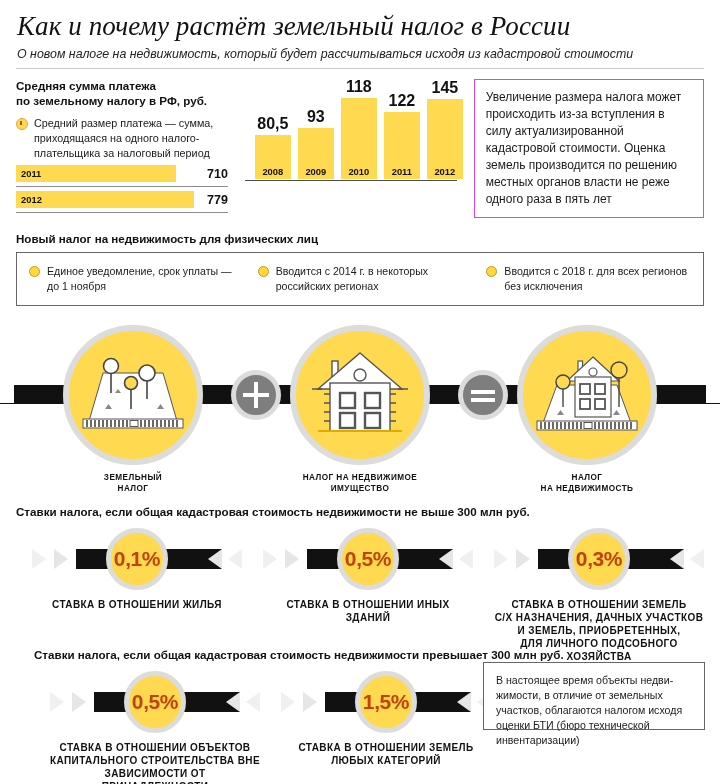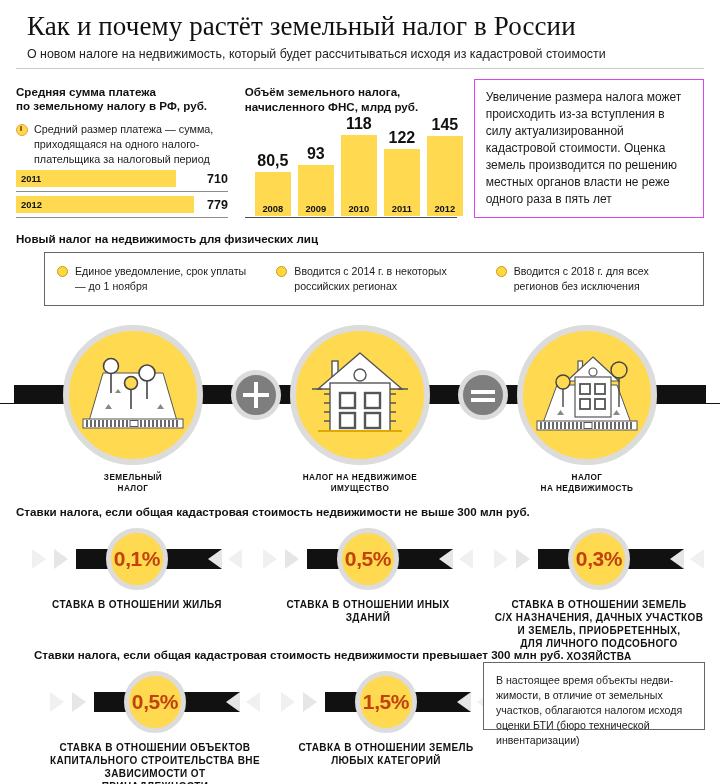--- a/index.html
+++ b/index.html
@@ -8,31 +8,31 @@
     width:720px;height:784px;
     background:#ffffff;
     font-family:"Liberation Sans","DejaVu Sans",sans-serif;
     color:#1a1a1a;
     overflow:hidden;
     position:relative;
   }
   .page{position:relative;width:720px;height:784px;}
 
   
-  .hdr{padding:12px 16px 0 27px;}
+  .hdr{padding:12px 16px 0 17px;font-style:italic;}
   .hdr h1{
     font-family:"Liberation Serif","DejaVu Serif",serif;
     font-size:27px;line-height:1.05;font-weight:400;margin:0 0 7px 0;
     letter-spacing:.1px;color:#111;
   }
   .hdr .sub{font-size:12.4px;line-height:1.2;color:#222;margin:0 0 6px 0;}
   .rule{height:1px;background:#c9c9c9;margin:5px 16px 0 16px;}
 
   
-  .row1{display:flex;gap:7px;padding:10px 16px 0 16px;align-items:flex-end;}
+  .row1{display:flex;gap:7px;padding:10px 16px 0 16px;align-items:flex-start;}
   .col-a{width:218px;}
   .col-b{width:218px;margin-left:10px;}
   .col-c{width:237px;margin-left:10px;}
 
   .blk-title{font-size:11.6px;font-weight:bold;line-height:1.25;margin:0 0 8px 0;color:#111;}
 
   .note-line{display:flex;gap:6px;align-items:flex-start;margin-bottom:2px;}
   .bullet-ring{
     width:10px;height:10px;border-radius:50%;flex:0 0 10px;margin-top:2px;
     border:1.5px solid #e8a33d;background:#ffd84d;position:relative;
@@ -60,21 +60,21 @@
 
   
   .notebox{
     border:1px solid #d946ef;padding:9px 11px;font-size:12px;line-height:1.42;color:#1a1a1a;
     box-sizing:border-box;
   }
 
   
   .sec2{padding:14px 16px 0 16px;}
   .sec-h{font-size:11.6px;font-weight:bold;margin:0 0 7px 0;color:#111;}
-  .three-box{border:1px solid #666;display:flex;padding:11px 0 11px 0;margin-left:28px;}
+  .three-box{border:1px solid #666;display:flex;padding:11px 0 11px 0;}
   .tb-item{flex:1;display:flex;gap:7px;padding:0 12px;align-items:flex-start;box-sizing:border-box;}
   .dot{width:9px;height:9px;border-radius:50%;background:#ffd83d;border:1px solid #c79a1c;flex:0 0 9px;margin-top:2px;}
   .tb-txt{font-size:10.6px;line-height:1.4;}
 
   
   .flow{position:relative;height:185px;margin-top:6px;}
   .band{position:absolute;left:0;right:0;top:73px;height:19px;background:#111;}
   .band-notch-l{
     position:absolute;left:0;top:73px;width:0;height:0;
     border-top:9.5px solid #fff;border-bottom:9.5px solid #fff;border-left:14px solid #fff;
@@ -145,22 +145,20 @@
         <div class="hbar-row" style="margin-top:4px">
           <div class="hbar" style="width:178px"></div>
           <div class="hbar-lbl">2012</div>
           <div class="hbar-val">779</div>
         </div>
         <div class="hbar-base"></div>
       </div>
     </div>
 
     <div class="col-b">
-      <div class="blk-title" style="white-space:pre-line">Объём земельного налога,
-начисленного ФНС, млрд руб.</div>
       <div class="vchart">
         <div class="vbar-wrap" style="left:10px">
           <div class="vbar-num">80,5</div>
           <div class="vbar" style="height:44px">
             <div class="yr">2008</div>
           </div>
         </div>
         <div class="vbar-wrap" style="left:53px">
           <div class="vbar-num">93</div>
           <div class="vbar" style="height:51px">

